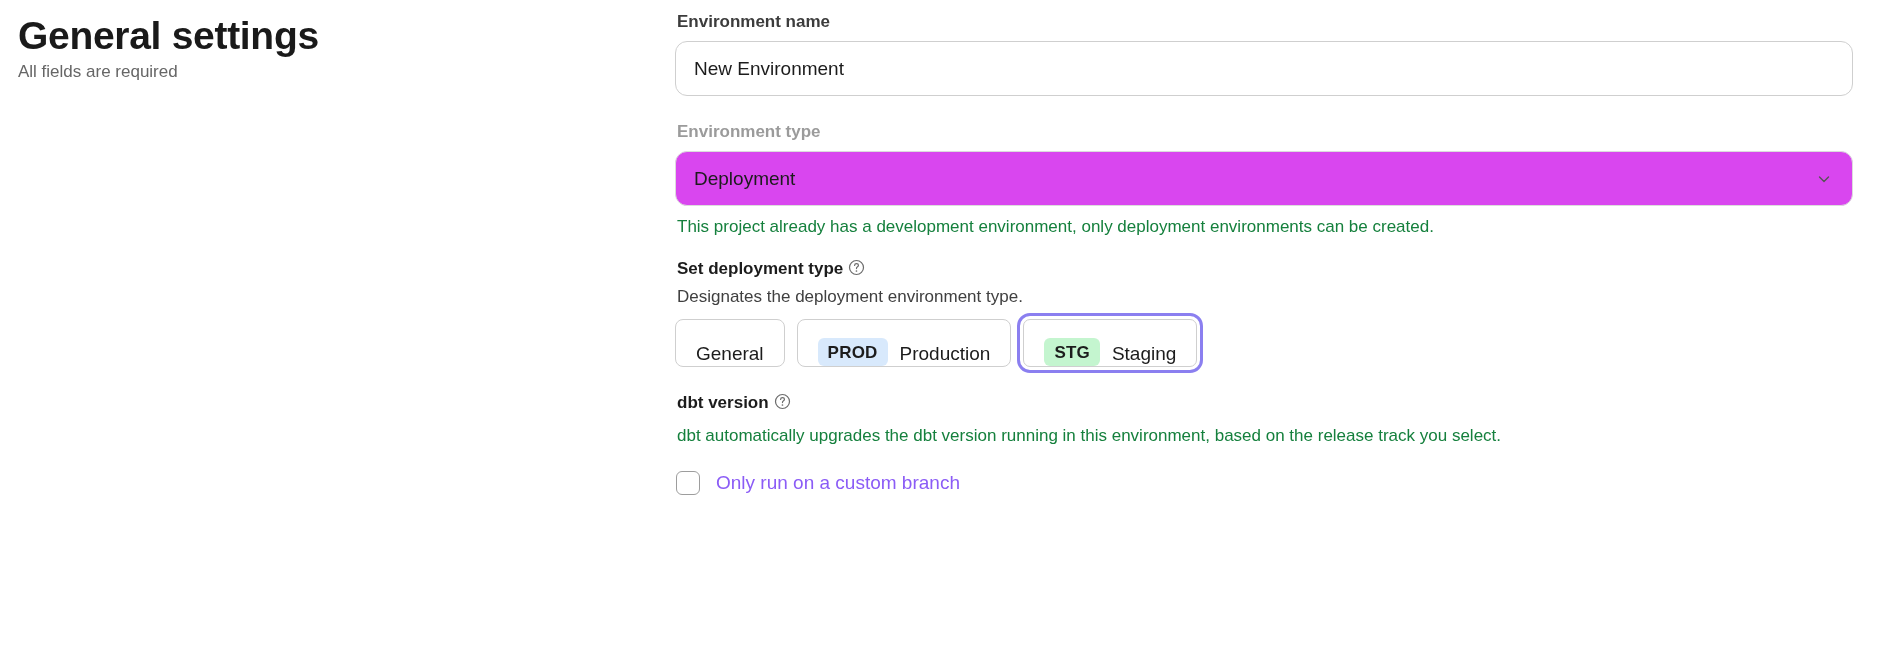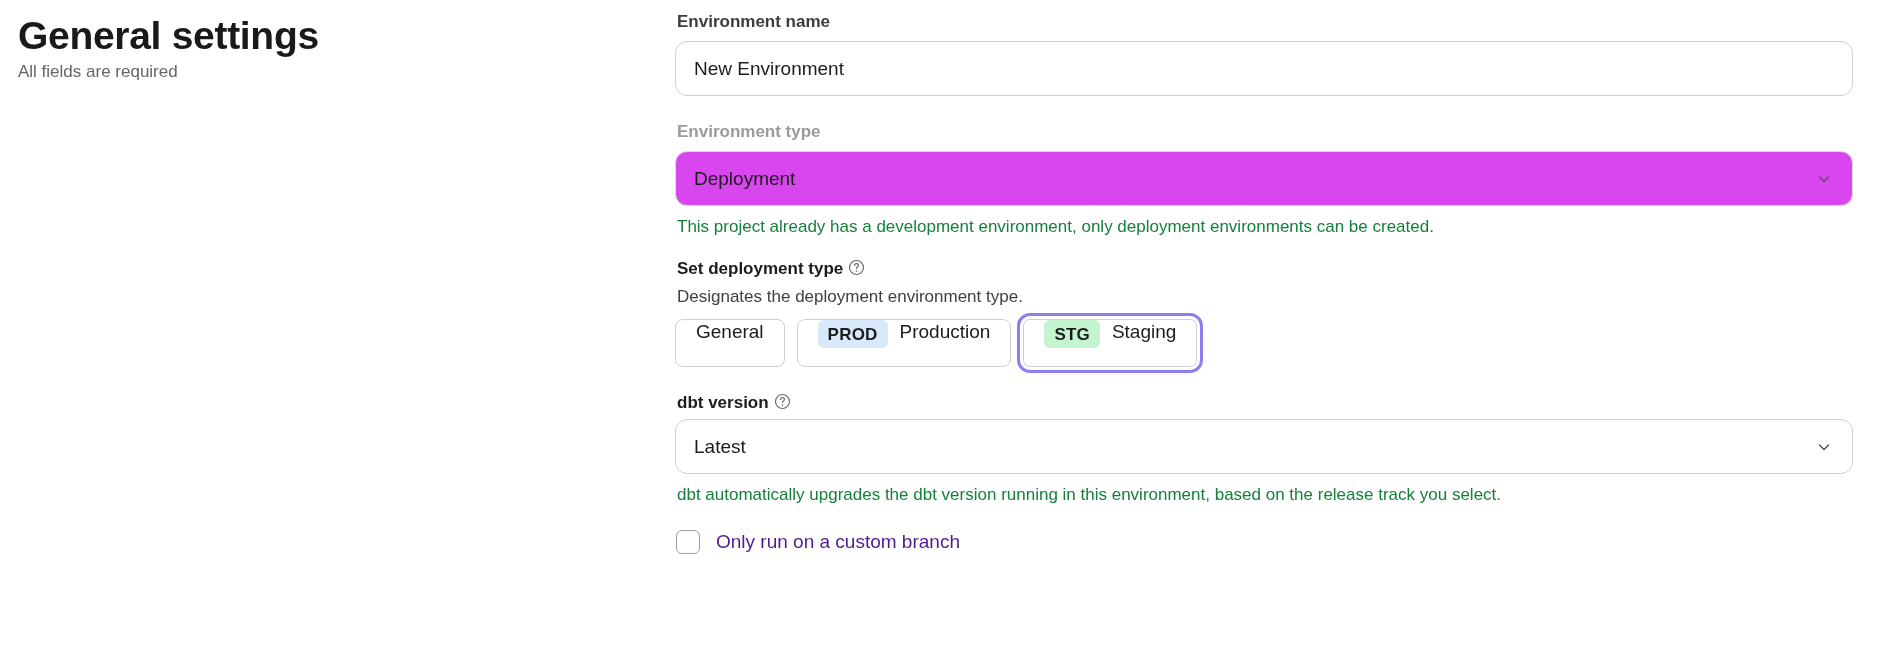--- a/index.html
+++ b/index.html
@@ -133,21 +133,21 @@
     gap: 12px;
     margin-left: 0;
   }
   .seg-btn {
     position: relative;
     height: 48px;
     border: 1px solid #cfcfcf;
     border-radius: 8px;
     background: #ffffff;
     display: flex;
-    align-items: flex-start;
+    align-items: flex-end;
     gap: 12px;
     padding: 0 20px;
     font-size: 19px;
     color: #1c1c1c;
     cursor: pointer;
   }
   .seg-btn.selected {
     outline: 3px solid #8b7ff0;
     outline-offset: 3px;
     border-radius: 7px;
@@ -185,21 +185,21 @@
     height: 24px;
     border: 1.5px solid #9d9d9d;
     border-radius: 6px;
     background: #ffffff;
     flex: 0 0 auto;
     cursor: pointer;
   }
   .check-label {
     font-size: 19px;
     font-weight: 500;
-    color: #4c1d95;
+    color: #8b5cf6;
     line-height: 26px;
   }
 
   .block { margin-bottom: 0; }
   .spacer-18 { height: 18px; }
   .spacer-24 { height: 24px; }
 </style>
 </head>
 <body>
 
@@ -268,28 +268,20 @@
     <div class="spacer-24"></div>
 
     <div class="block">
       <div class="field-label strong">
         <span>dbt version</span><span class="help-icon"><svg width="17" height="17" viewBox="0 0 17 17" fill="none" xmlns="http://www.w3.org/2000/svg">
               <circle cx="8.5" cy="8.5" r="7" stroke="#6b6b6b" stroke-width="1.2"></circle>
               <path d="M6.6 6.4c0-1 .85-1.7 1.95-1.7 1.1 0 1.9.65 1.9 1.6 0 .8-.45 1.2-1.15 1.65-.6.4-.8.7-.8 1.3v.3" stroke="#6b6b6b" stroke-width="1.2" stroke-linecap="round"></path>
               <circle cx="8.45" cy="12" r="0.85" fill="#6b6b6b"></circle>
             </svg></span>
       </div>
-      <div class="input-box select">
-        <span class="input-value">Latest</span>
-        <span class="chev">
-          <svg width="16" height="16" viewBox="0 0 16 16" fill="none" xmlns="http://www.w3.org/2000/svg">
-            <path d="M3.5 6 L8 10.5 L12.5 6" stroke="#555555" stroke-width="1.4" stroke-linecap="round" stroke-linejoin="round"></path>
-          </svg>
-        </span>
-      </div>
       <p class="helper-text">dbt automatically upgrades the dbt version running in this environment, based on the release track you select.</p>
     </div>
 
     <div class="check-row">
       <span class="checkbox"></span>
       <span class="check-label">Only run on a custom branch</span>
     </div>
 
   </div>
 </div>

